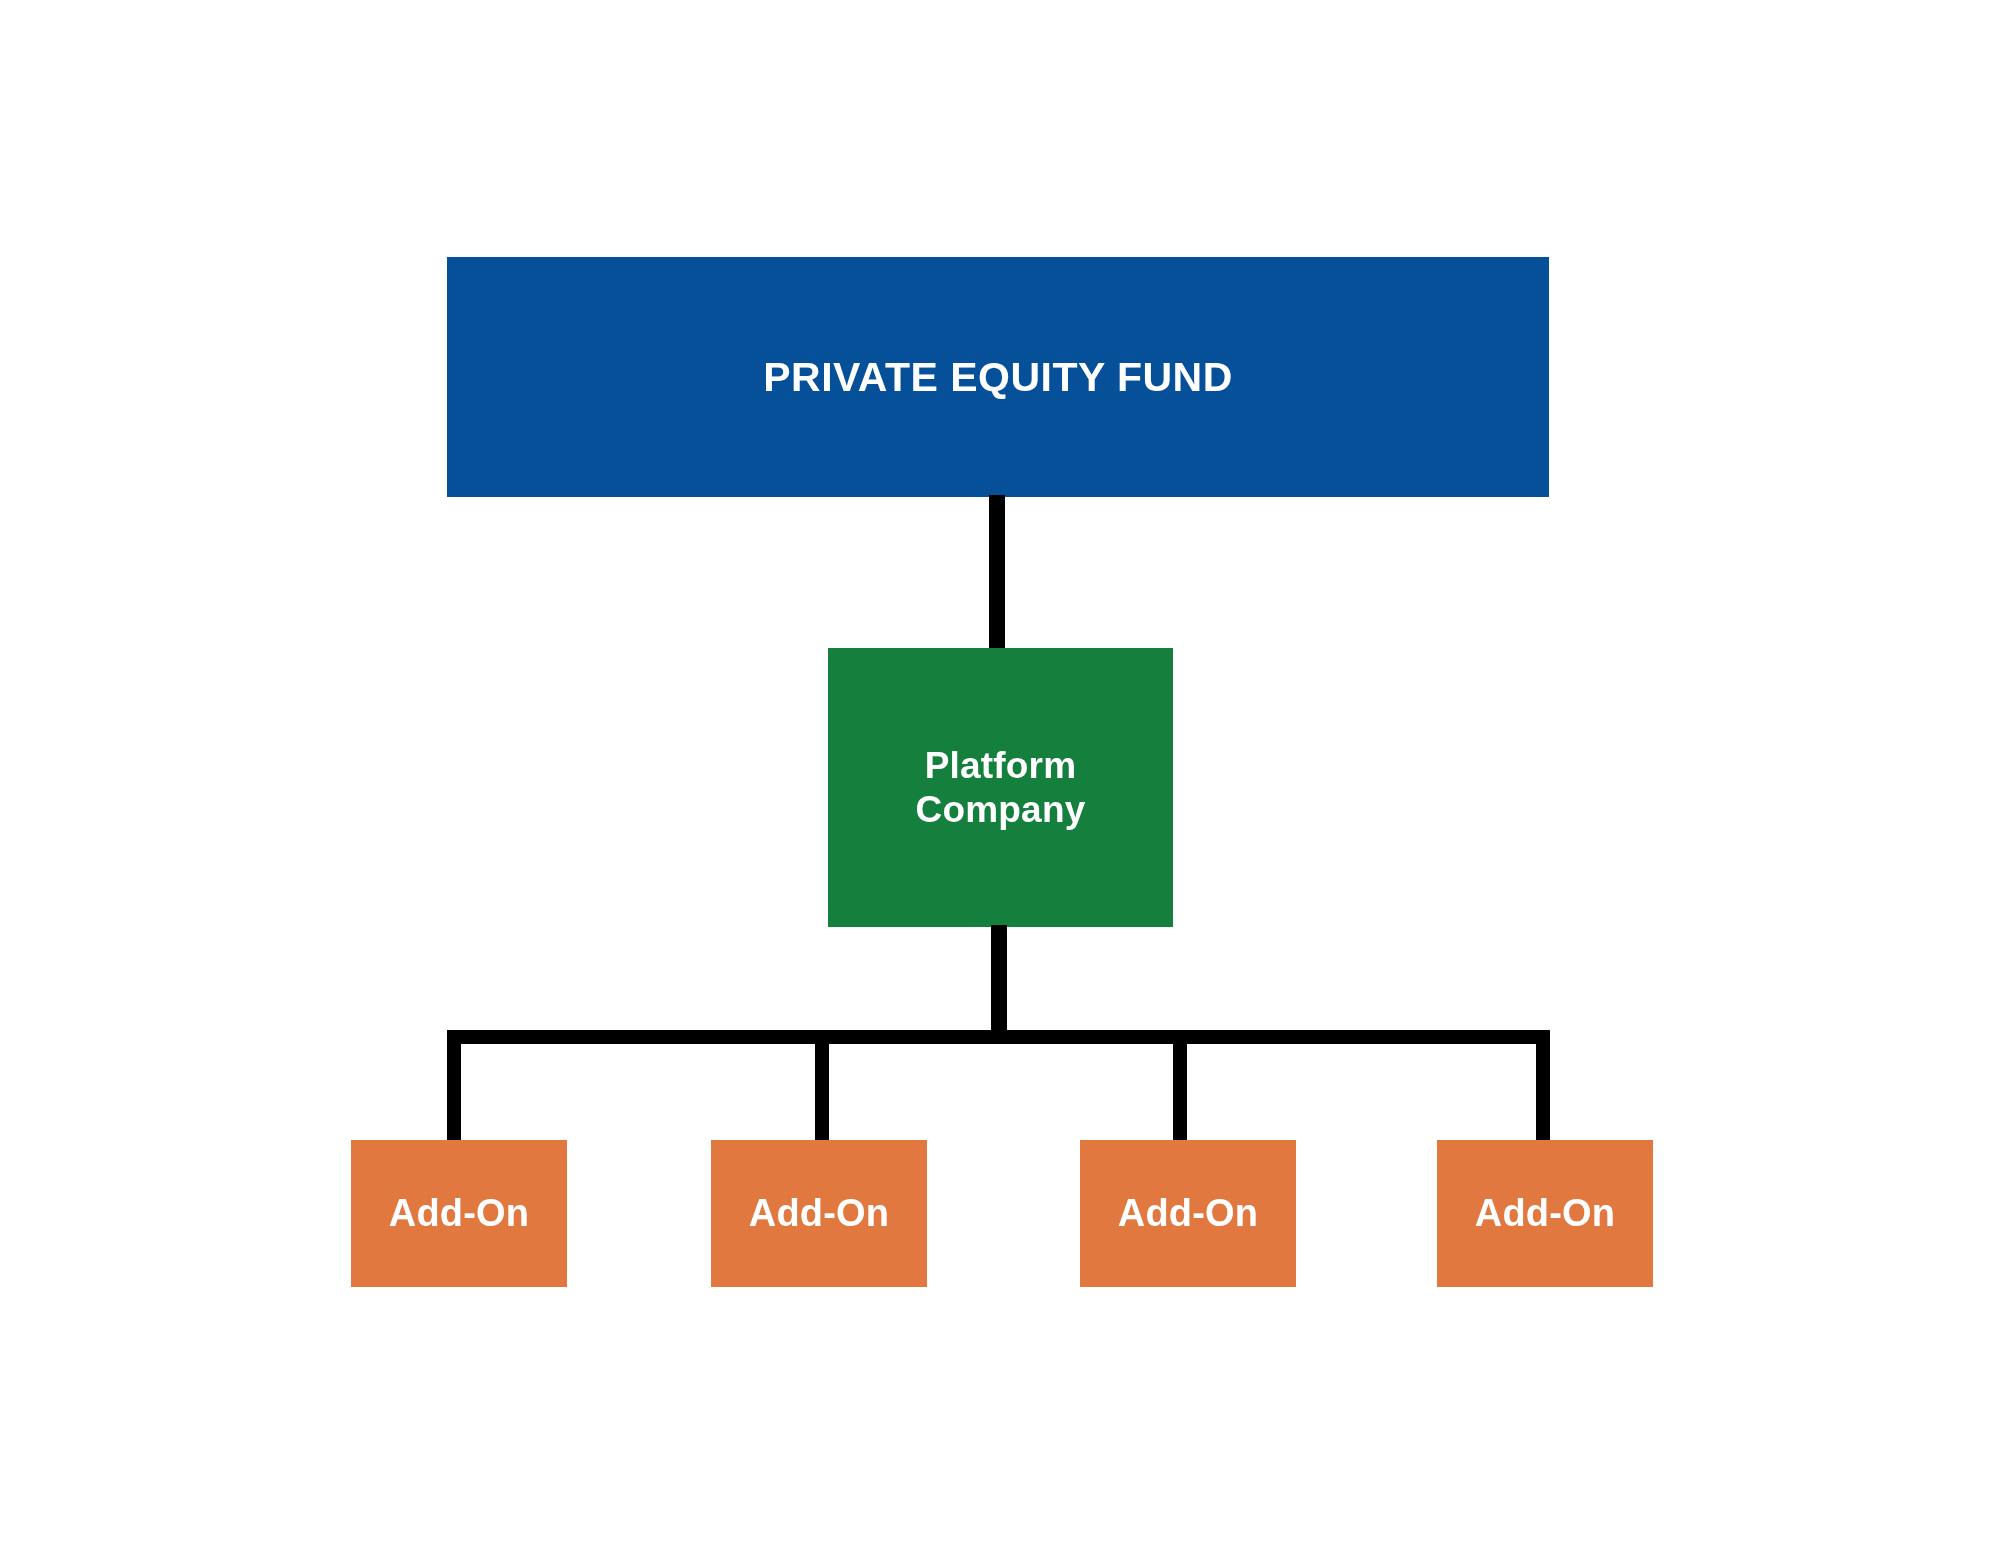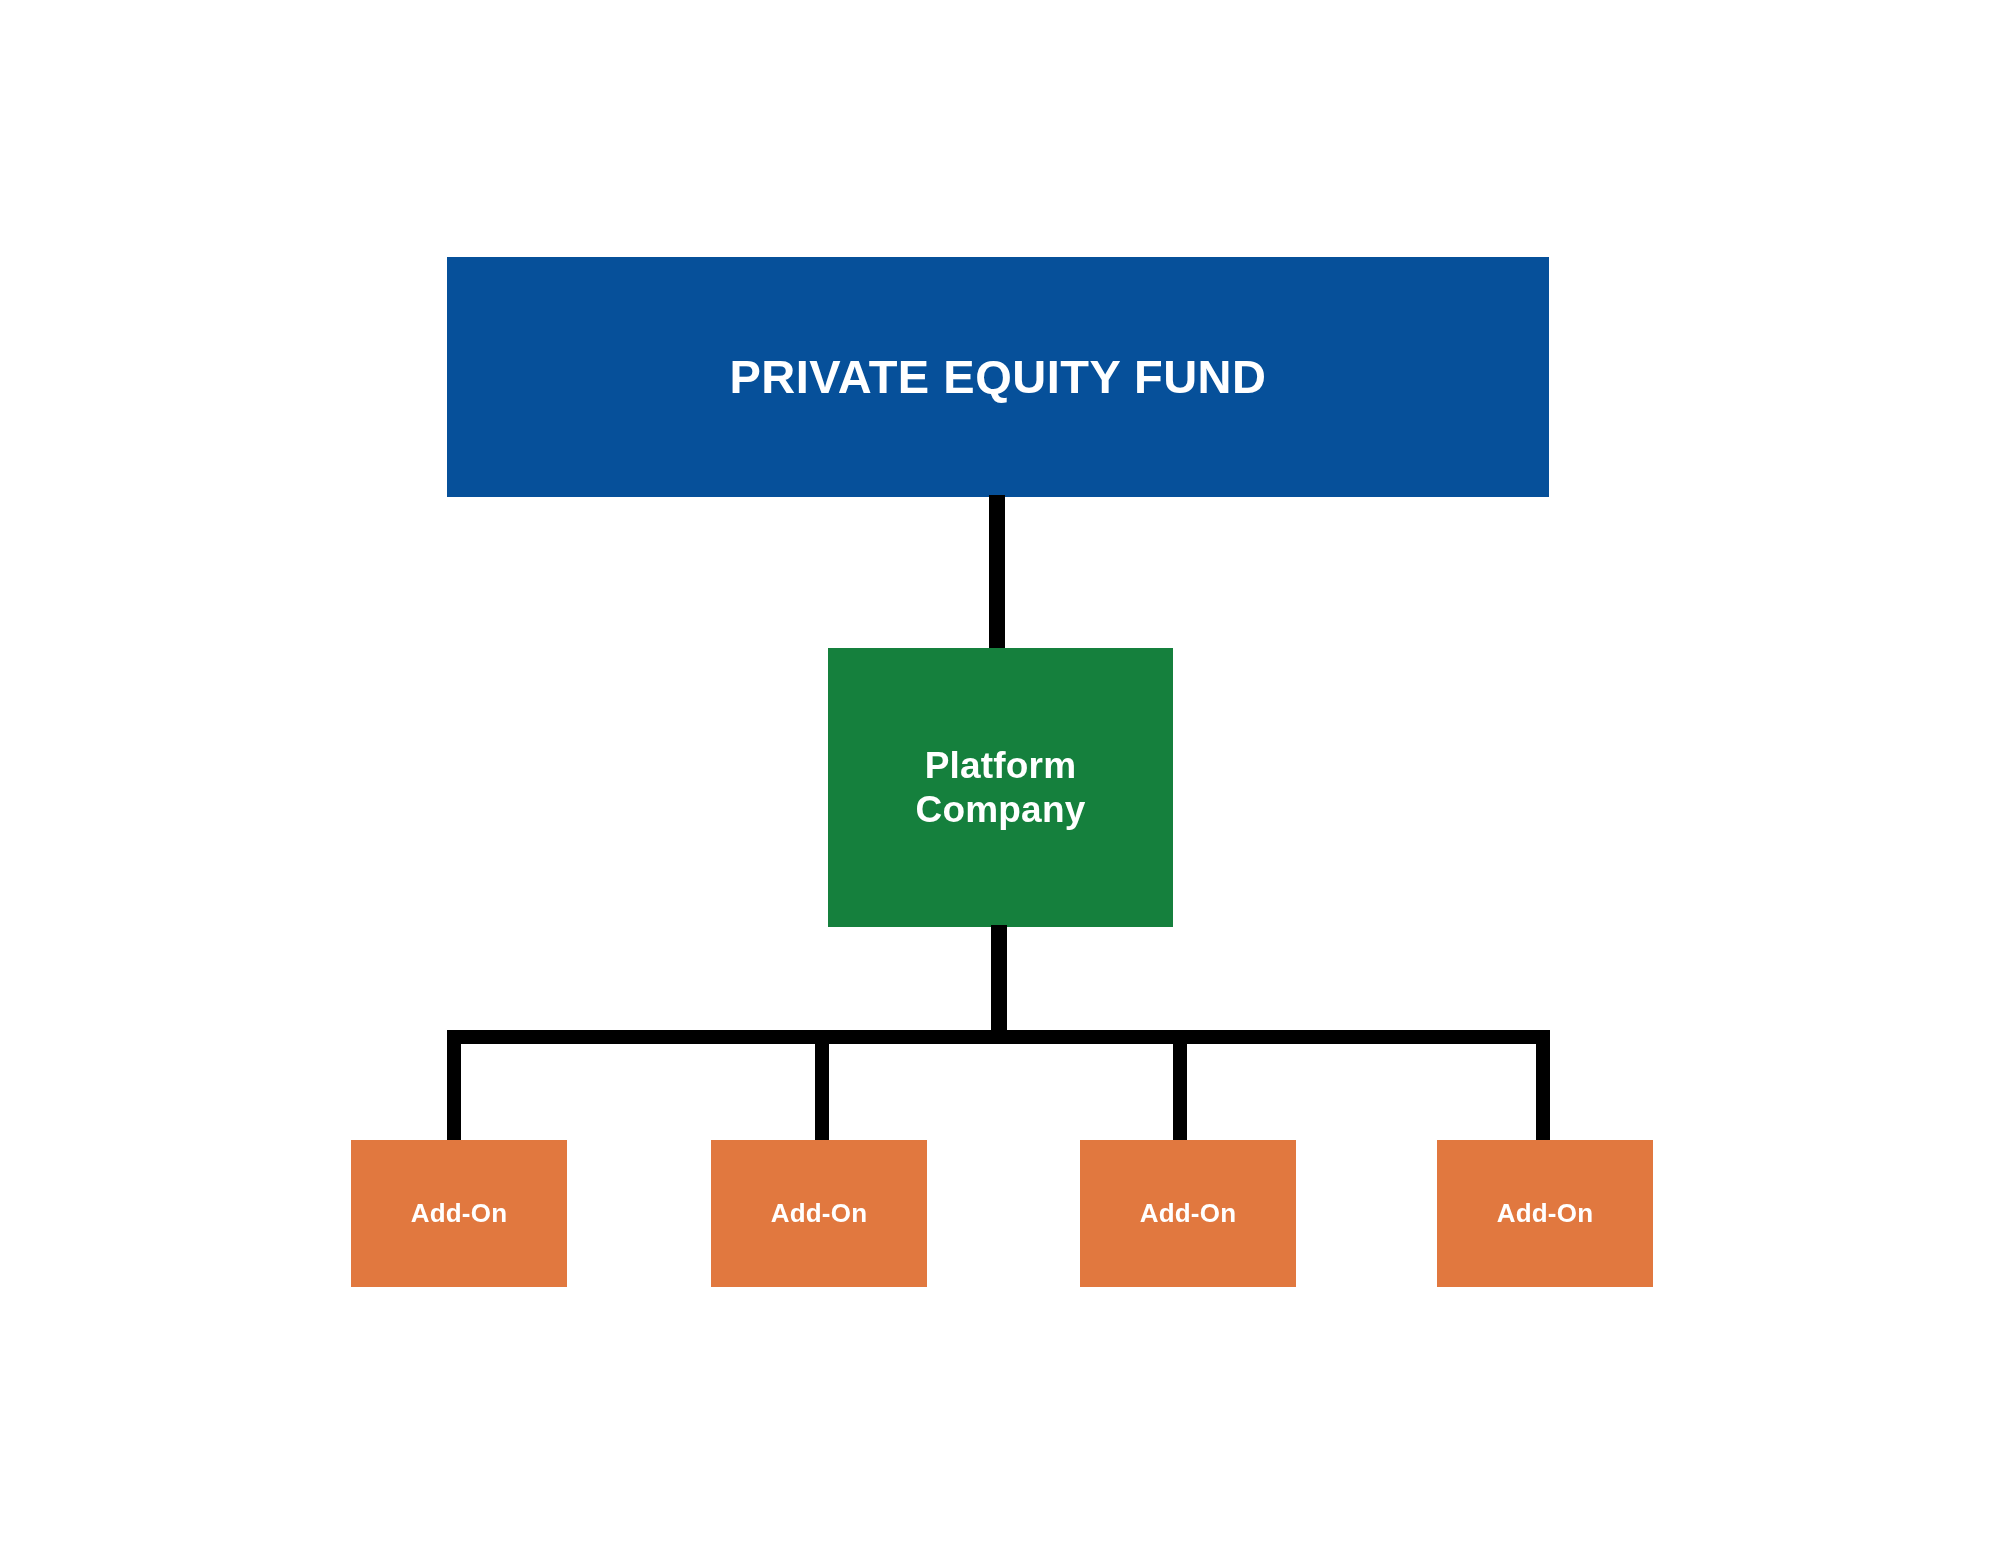--- a/index.html
+++ b/index.html
@@ -32,21 +32,21 @@
     box-sizing: border-box;
     user-select: none;
   }
 
   .node-fund {
     left: 447px;
     top: 257px;
     width: 1102px;
     height: 240px;
     background: #06509A;
-    font-size: 47px;
+    font-size: 41px;
     letter-spacing: 0.5px;
   }
 
   .node-platform {
     left: 828px;
     top: 648px;
     width: 345px;
     height: 279px;
     background: #4189D4;
     font-size: 37px;
@@ -55,21 +55,21 @@
 
   .node-platform .node-label {
     white-space: pre-line;
   }
 
   .node-addon {
     top: 1140px;
     width: 216px;
     height: 147px;
     background: #E1783F;
-    font-size: 26px;
+    font-size: 38px;
     letter-spacing: 0.2px;
   }
 
   .addon-1 { left: 351px; }
   .addon-2 { left: 711px; }
   .addon-3 { left: 1080px; }
   .addon-4 { left: 1437px; }
 
   
   .conn {

